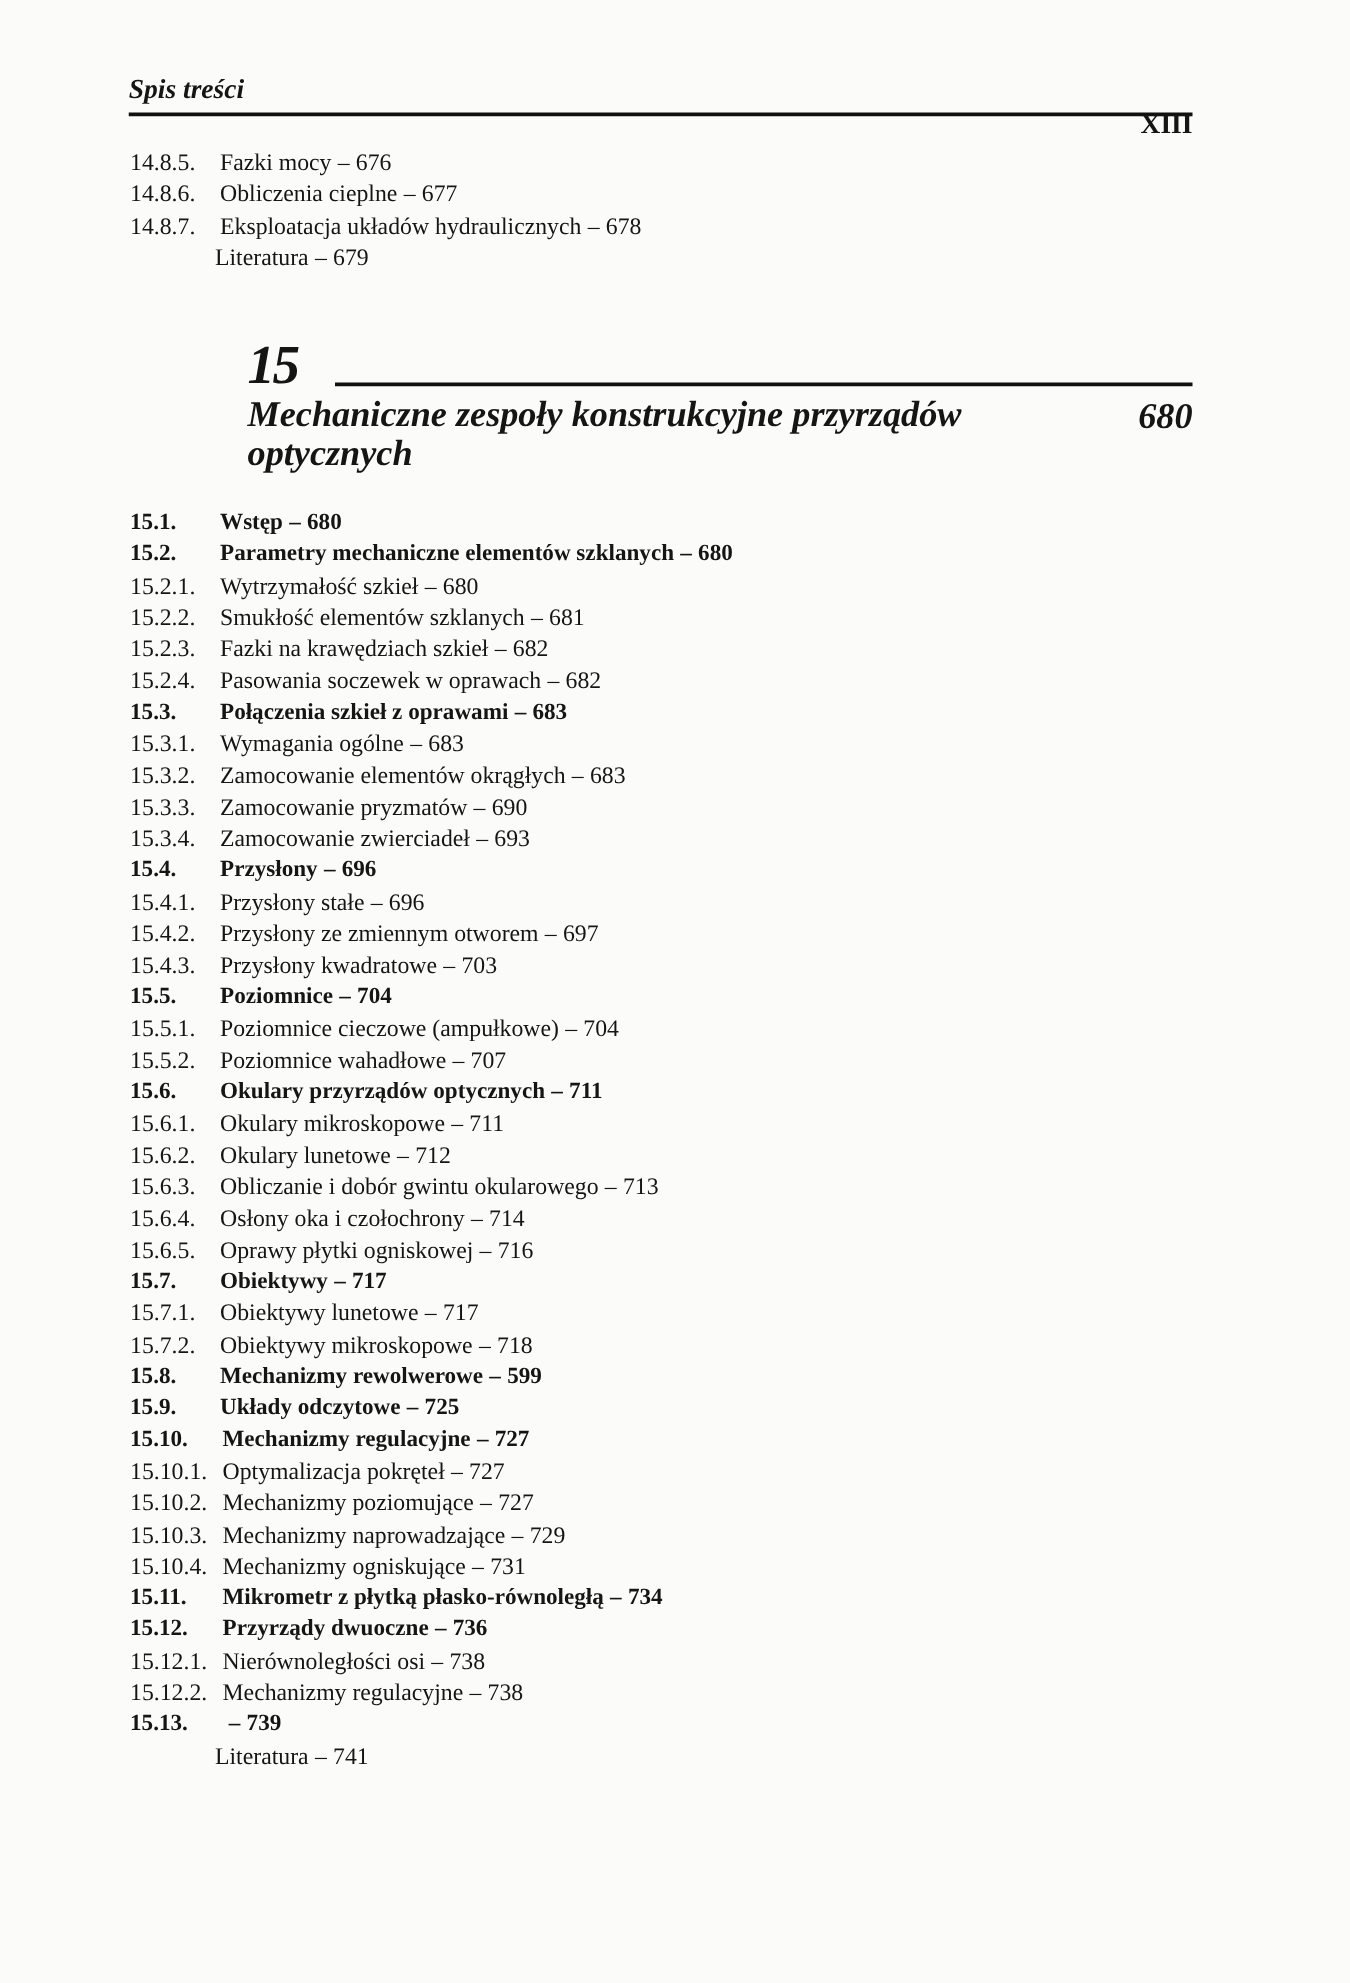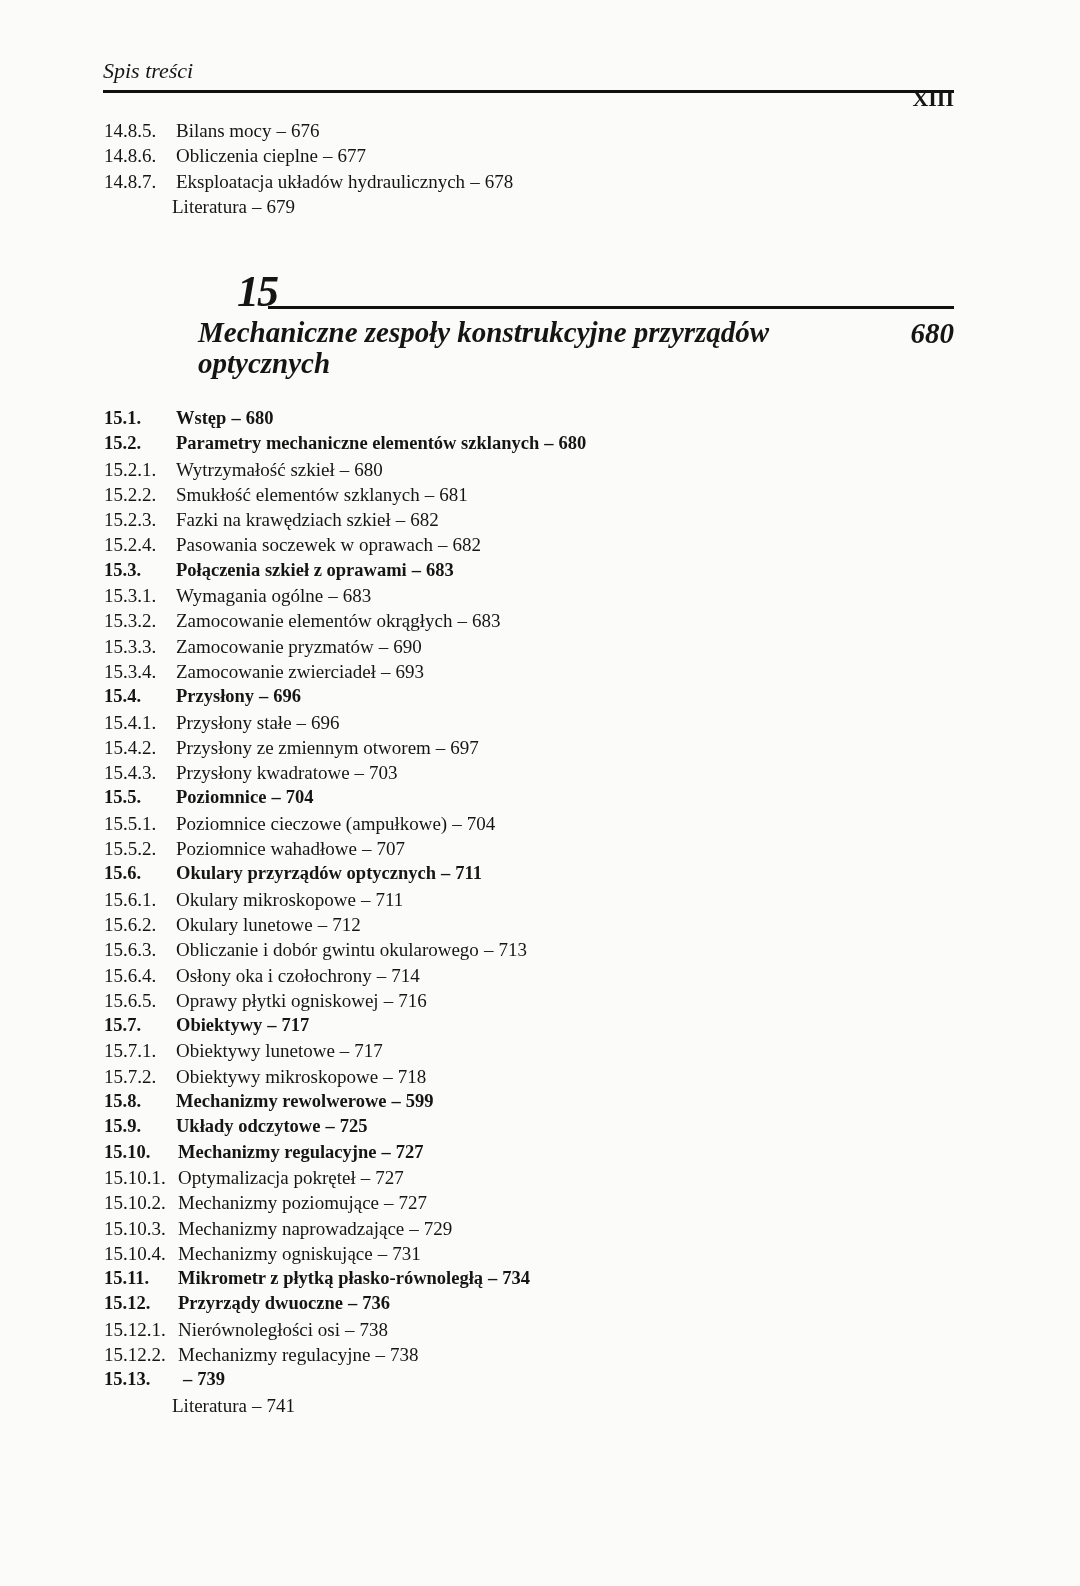--- a/index.html
+++ b/index.html
@@ -1,51 +1,51 @@
 <!DOCTYPE html>
 <html><head>
 <meta charset="utf-8">
 <style>
   html, body { margin:0; padding:0; }
   body {
     width:1080px; height:1586px; background:#fbfbf9; position:relative; overflow:hidden;
     font-family:"Liberation Serif", "DejaVu Serif", serif; color:#151515;
   }
   .running-head { position:absolute; left:103px; right:126px; top:56px; height:34px; border-bottom:3px solid #111; }
-  .rh-title { position:absolute; left:0; top:2px; font-size:22px; font-style:italic; font-weight:normal; }
+  .rh-title { position:absolute; left:0; top:2px; font-size:22px; font-style:italic; font-weight:bold; }
   .rh-page { position:absolute; right:0; top:2px; font-size:22px; font-weight:bold;margin-top:28px; }
   .toc { position:absolute; left:104px; margin:0; padding:0; list-style:none; }
   .toc-prev { top:118px; }
   .toc-main { top:406px; }
   .toc li { height:25.3px; line-height:25.3px; font-size:19px; white-space:nowrap; display:flex; }
   .toc .num { display:inline-block; width:68px; }
   .toc li.sub3 .num { width:72px; }
   .toc li.sub10 .num { width:74px; }
   .toc li.bold { font-weight:bold; font-size:18.5px; }
   .toc li.bold .num { width:72px; }
   .toc li.bold.wide .num { width:74px; }
   .toc .sep { padding:0 5px; }
   .chapter { position:absolute; left:198px; right:126px; top:270px; }
-  .ch-num { font-size:44px; font-weight:bold; font-style:italic; font-family:"Liberation Serif", serif; line-height:44px; letter-spacing:-2px;margin-left:39px; }
+  .ch-num { font-size:44px; font-weight:bold; font-style:italic; font-family:"Liberation Serif", serif; line-height:44px; letter-spacing:-2px; }
   .ch-rule { position:absolute; left:70px; right:0; top:36px; border-top:3px solid #111; }
   .ch-title { position:absolute; left:0; top:47px; width:640px; font-size:29px; font-weight:bold; font-style:italic; line-height:31px; }
   .ch-page { position:absolute; right:0; top:47px; font-size:29px; font-weight:bold; font-style:italic; }
 </style>
 </head>
 <body>
 
 <div class="running-head">
   <span class="rh-title">Spis treści</span>
   <span class="rh-page">XIII</span>
 </div>
 
 <ul class="toc toc-prev" id="toc-prev">
     <li class="sub3">
       <span class="num">14.8.5.</span>
-      <span class="title">Bilans mocy</span>
+      <span class="title">Fazki mocy</span>
       <span class="sep">–</span>
       <span class="page">676</span>
     </li>
     <li class="sub3">
       <span class="num">14.8.6.</span>
       <span class="title">Obliczenia cieplne</span>
       <span class="sep">–</span>
       <span class="page">677</span>
     </li>
     <li class="sub3">

